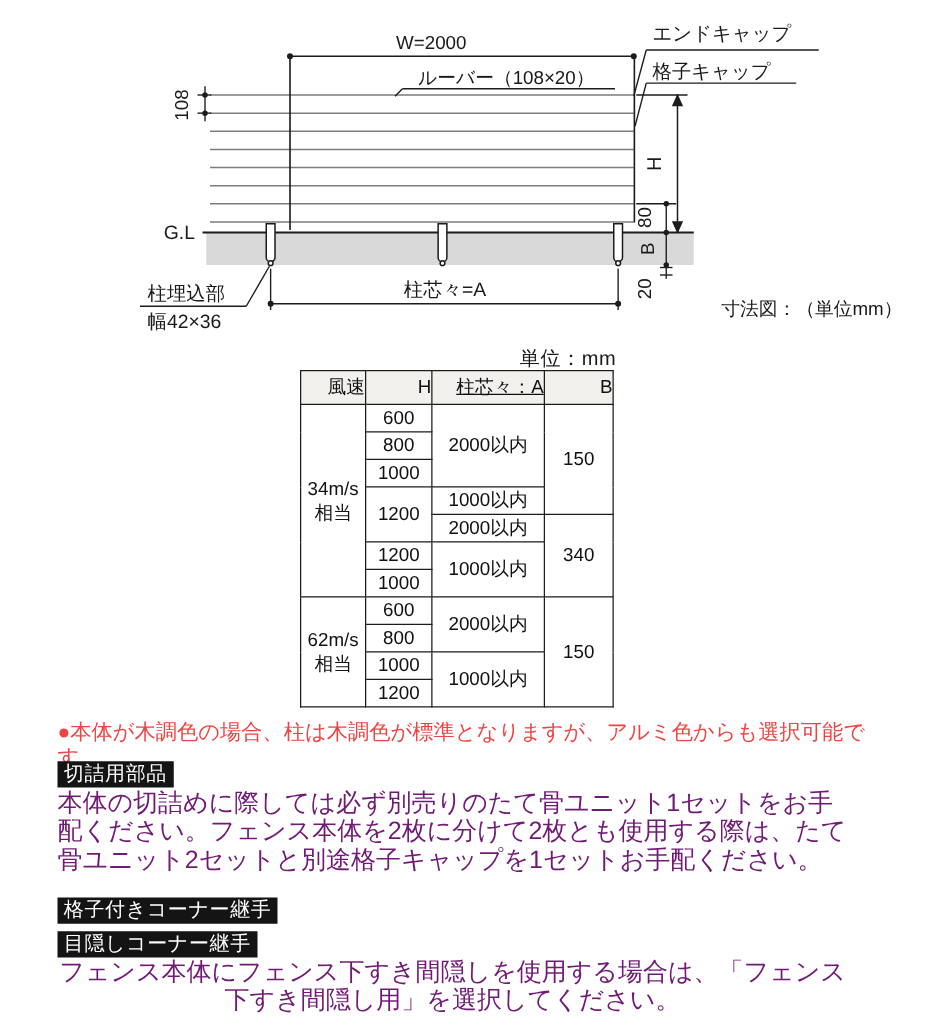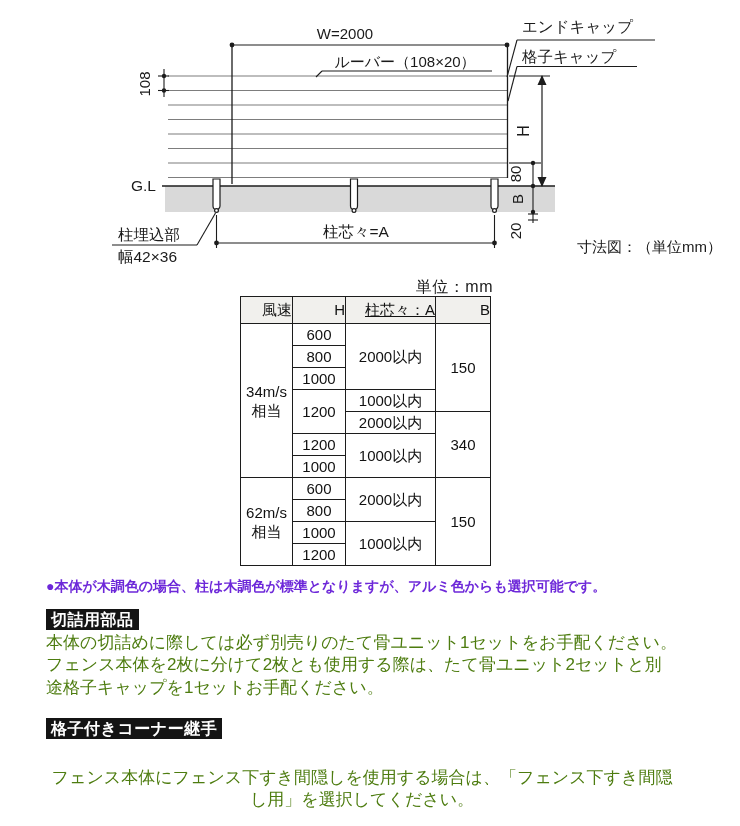--- a/index.html
+++ b/index.html
@@ -21,29 +21,29 @@
   table.spec td{
     border:1.6px solid #1c1c1c;text-align:center;vertical-align:middle;
     padding:0;height:21px;line-height:18px;
   }
   table.spec tr.head td{height:26px;background:#f1f0ed;font-size:15px;text-align:right;}
   table.spec td.wind{white-space:pre-line;line-height:19px;margin-top:48px;}
   .c1{width:51px;} .c2{width:52px;} .c3{width:89px;text-decoration:underline;} .c4{width:54px;}
 
   .bullet-note{
     position:absolute;left:46px;top:576px;width:680px;
-    font-size:14px;line-height:20px;color:#6d28d9;font-weight:bold;
+    font-size:17px;line-height:20px;color:#ef4444;
   }
   .note-title{
     position:absolute;left:46px;display:inline-block;background:#141414;color:#ffffff;
-    font-size:16px;line-height:21px;height:21px;padding:0 5px;font-weight:bold;letter-spacing:0.5px;text-align:right;
+    font-size:16px;line-height:21px;height:21px;padding:0 5px;font-weight:normal;letter-spacing:0.5px;text-align:right;
   }
   .note-body{
     position:absolute;left:46px;width:632px;margin:0;
-    font-size:17px;line-height:22.3px;color:#4d7c0f;
+    font-size:20px;line-height:22.3px;color:#701a75;
   }
   .t1{top:609px;} .b1{top:632px;}
   .t2{top:718px;} .b2{top:721px;}
   .t3{top:745px;} .b3{top:767px;text-align:center;}
 </style>
 </head>
 <body>
 
 <div class="page">
 
@@ -218,15 +218,16 @@
   </tbody>
     </table>
 
   <div class="bullet-note">●本体が木調色の場合、柱は木調色が標準となりますが、アルミ色からも選択可能です。</div>
 
   <span class="note-title t1">切詰用部品</span>
   <p class="note-body b1">本体の切詰めに際しては必ず別売りのたて骨ユニット1セットをお手配ください。フェンス本体を2枚に分けて2枚とも使用する際は、たて骨ユニット2セットと別途格子キャップを1セットお手配ください。</p>
 
   <span class="note-title t2">格子付きコーナー継手</span>
 
+  <span class="note-title t3">目隠しコーナー継手</span>
   <p class="note-body b3">フェンス本体にフェンス下すき間隠しを使用する場合は、「フェンス下すき間隠し用」を選択してください。</p>
 
 </div>
 
 </body></html>

